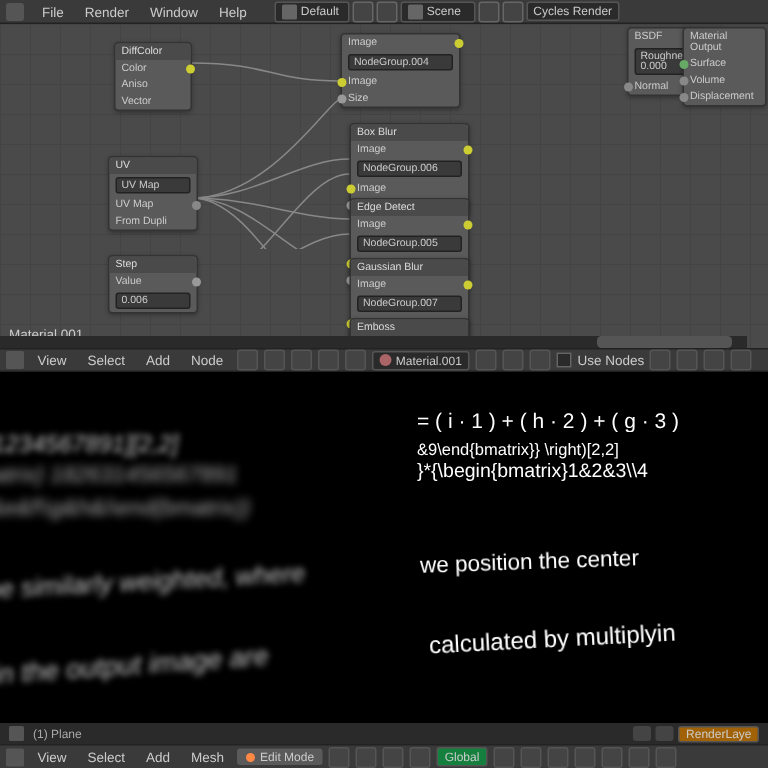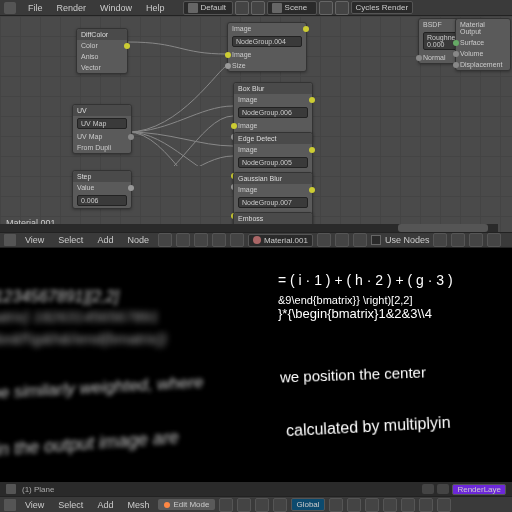--- a/index.html
+++ b/index.html
@@ -38,28 +38,28 @@
 .render-status{position:absolute;top:2px;left:6px;font-size:8px;color:#ddd;letter-spacing:.2px}
 .render-text{position:absolute;inset:0;color:#fff;font-family:serif}
 .rt{position:absolute;white-space:nowrap;filter:blur(.3px)}
 .rt.b2{filter:blur(2.2px);opacity:.75}
 .rt.b3{filter:blur(3px);opacity:.65}
 .bottom1{position:absolute;bottom:16px;left:0;right:0;height:14px;background:#2a2a2a;display:flex;align-items:center;padding:0 6px}
 .bottom1 .cam{width:10px;height:10px;background:#555;border-radius:1px;margin-right:6px}
 .bottom1 .txt{font-size:8px;color:#aaa}
 .bottom1 .end{margin-left:auto;display:flex;gap:3px}
 .bottom1 .end .b{width:12px;height:10px;background:#444;border-radius:2px}
-.bottom1 .rdd{background:#6d28d9;border:1px solid #555;padding:0 4px;font-size:8px;border-radius:2px}
+.bottom1 .rdd{background:#a16207;border:1px solid #555;padding:0 4px;font-size:8px;border-radius:2px}
 .bottom2{position:absolute;bottom:0;left:0;right:0;height:16px;background:#3a3a3a;border-top:1px solid #222;display:flex;align-items:center;padding:0 4px;gap:4px}
 .bottom2 .cube{width:12px;height:12px;background:#555;border-radius:1px}
 .bottom2 .mi{padding:0 5px;font-size:9px;cursor:pointer}
 .bottom2 .mode{background:#5a5a5a;border-radius:2px;padding:1px 6px;display:flex;align-items:center;gap:3px;font-size:8px}
 .bottom2 .mode .dot{width:6px;height:6px;background:#ff8844;border-radius:50%}
 .bottom2 .ib{width:14px;height:14px;background:#444;border:1px solid #555;border-radius:2px;cursor:pointer}
-.bottom2 .dd{background:#0c4a6e;border:1px solid #555;padding:1px 4px;border-radius:2px;font-size:8px}
+.bottom2 .dd{background:#15803d;border:1px solid #555;padding:1px 4px;border-radius:2px;font-size:8px}
 .scroll-h{position:absolute;bottom:0;left:0;right:14px;height:8px;background:#2a2a2a}
 .scroll-h .thumb{position:absolute;left:80%;width:18%;height:100%;background:#555;border-radius:3px}
 </style>
 </head>
 <body>
 
 <div class="top-menu">
   <div class="icon"></div>
   <div class="mi">File</div>
   <div class="mi">Render</div>

